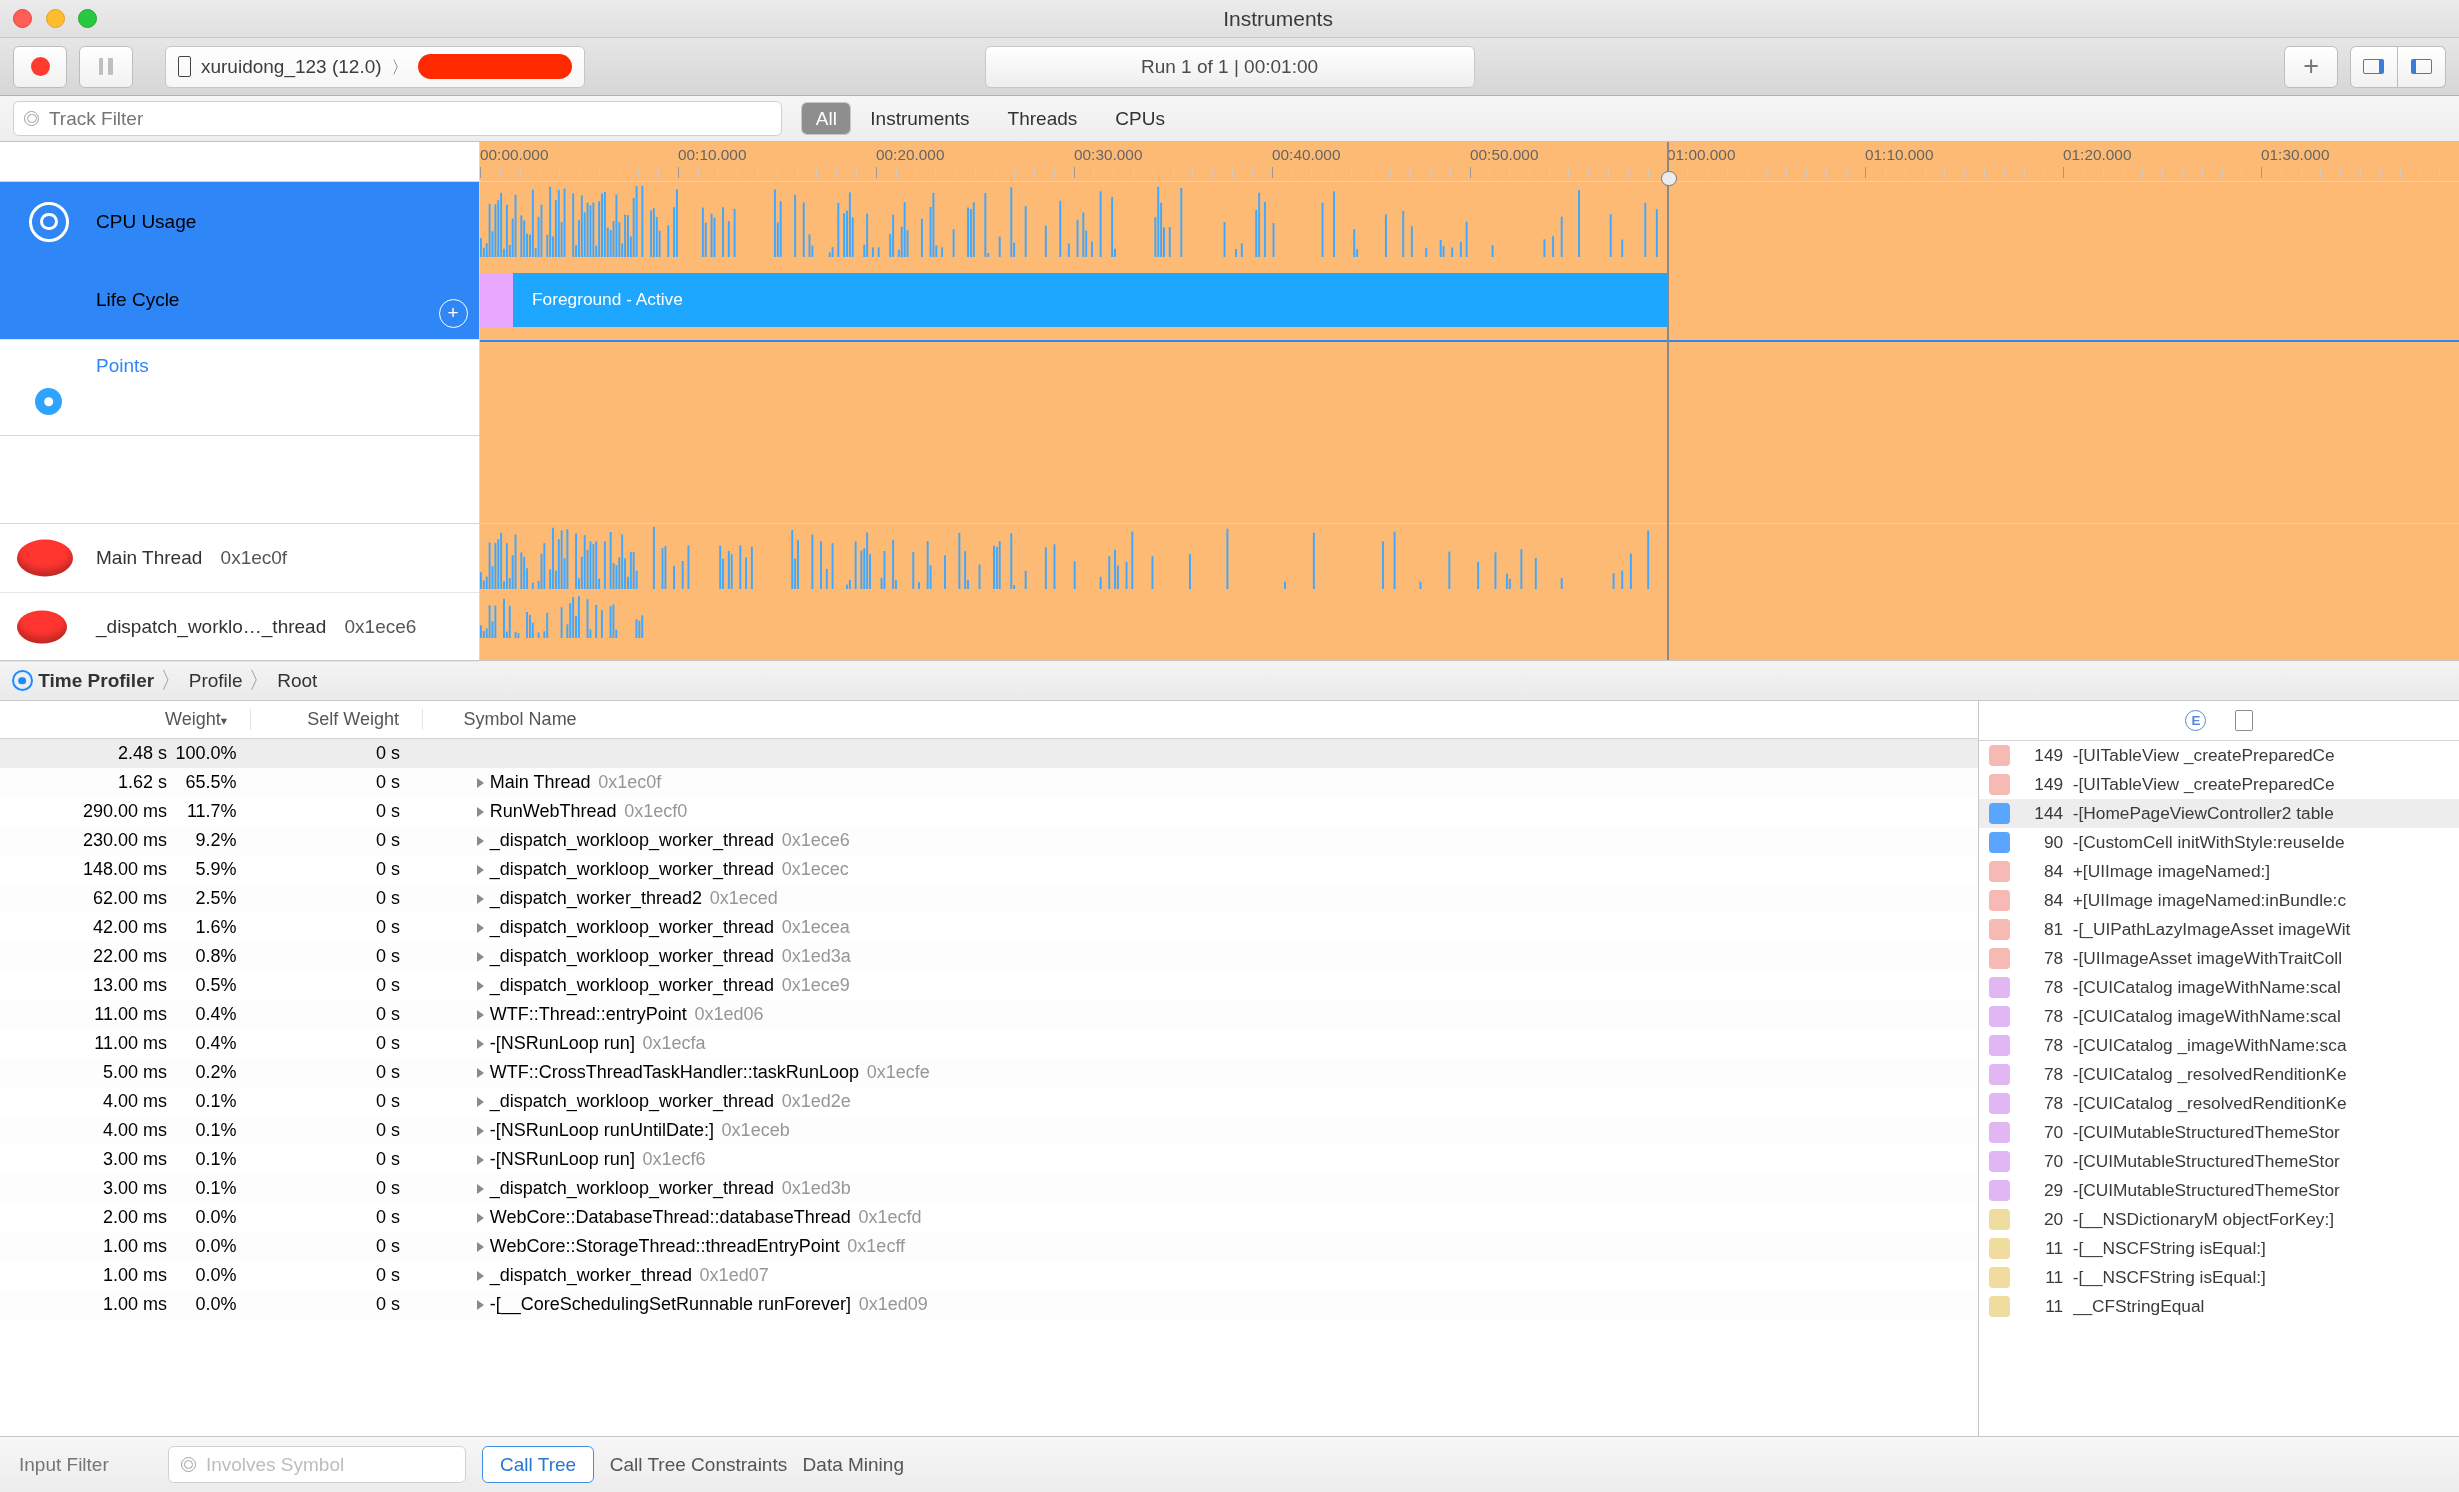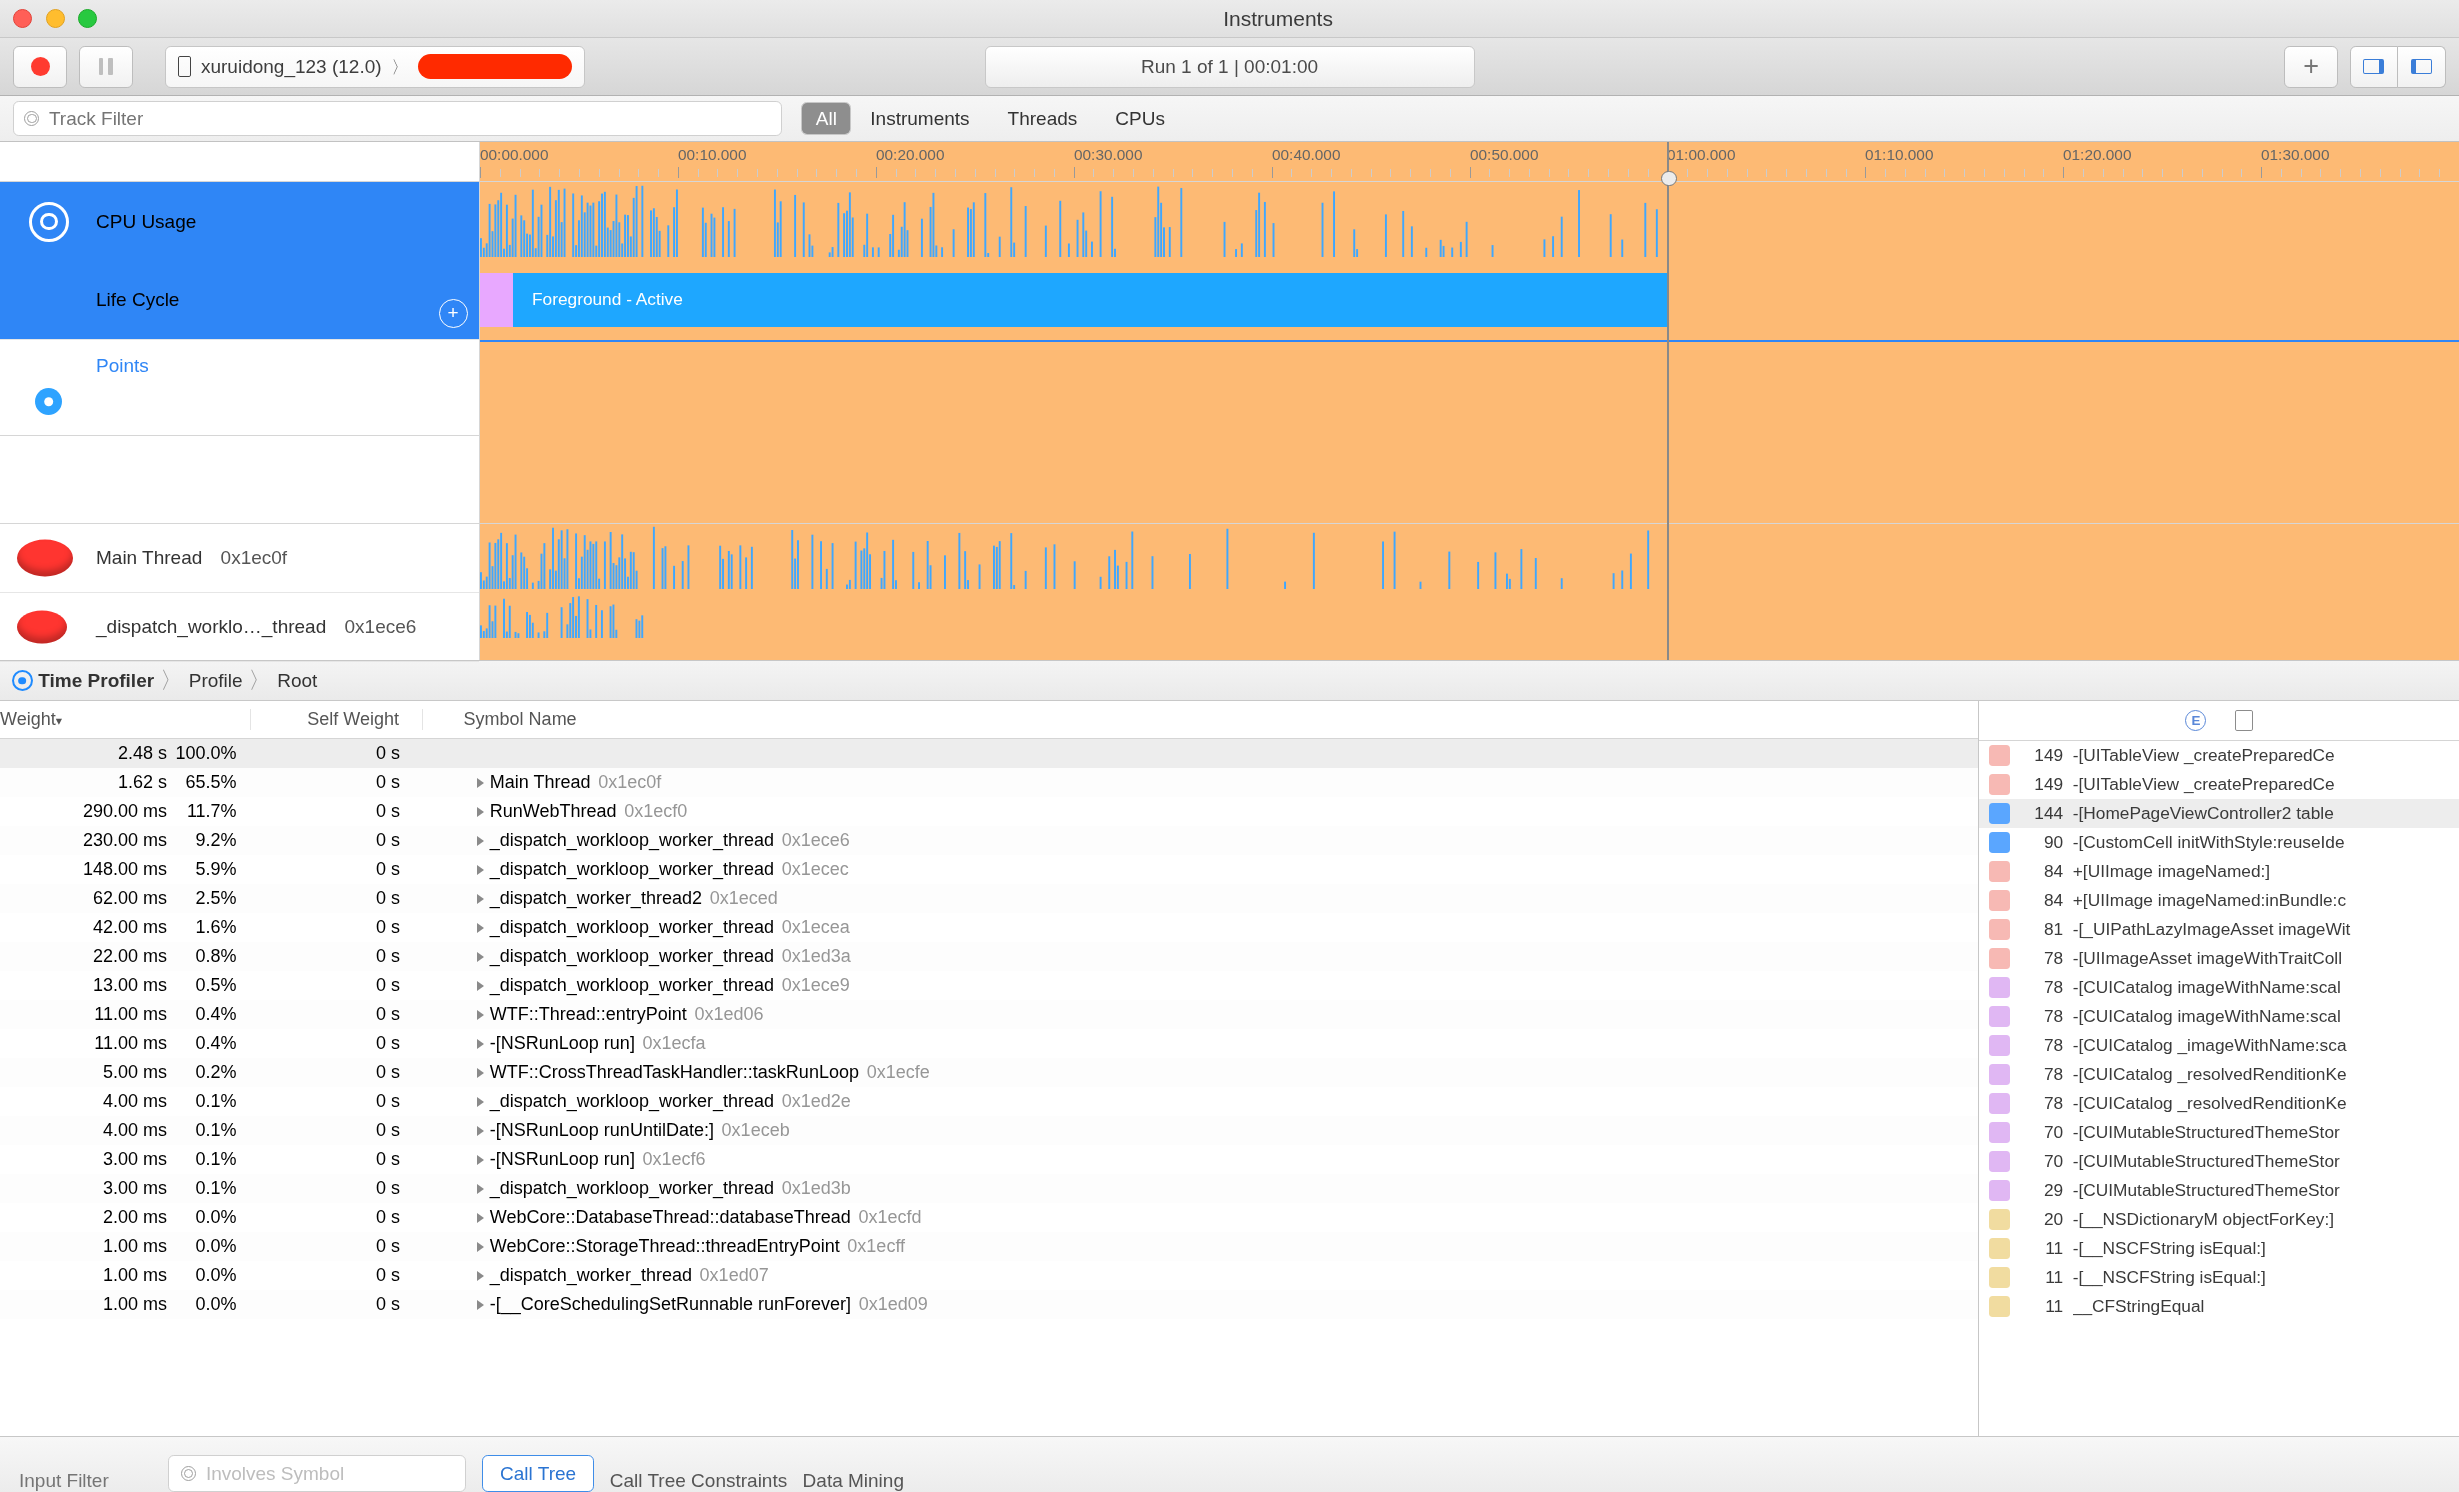--- a/index.html
+++ b/index.html
@@ -93,21 +93,21 @@
 
 .pathbar { height:40px; background:linear-gradient(#f4f4f4,#eaeaea); border-bottom:1px solid #c8c8c8; display:flex; align-items:center; padding:0 11.5px; gap:5.8px; font-size:19px; color:#333; }
 .pathbar .target-ico { width:21px; height:21px; border:2.9px solid #1f8bff; border-radius:50%; position:relative; }
 .pathbar .target-ico::after { content:''; position:absolute; left:50%; top:50%; transform:translate(-50%,-50%); width:7.7px; height:7.7px; border-radius:50%; background:#1f8bff; }
 .pathbar .sep { color:#9e9e9e; font-size:23px; }
 
 
 .detail-split { display:flex; height: calc(1493px - 38px - 58px - 46px - 519px - 40px - 56px); }
 .call-col { flex:1; display:flex; flex-direction:column; border-right:1px solid #c7c7c7; }
 .ct-header { height:38px; border-bottom:1px solid #d5d5d5; display:flex; align-items:center; font-size:18px; color:#555; }
-.ct-h-weight { width:250px; text-align:left; padding-right:23px; }
+.ct-h-weight { width:250px; text-align:right; padding-right:23px; }
 .ct-h-self { width:173px; text-align:right; padding-right:23px; border-left:1px solid #e4e4e4; border-right:1px solid #e4e4e4; }
 .ct-h-gutter { width:31px; }
 .ct-h-sym { padding-left:9.6px; }
 .ct-body { flex:1; overflow:hidden; }
 .ct-row { display:flex; align-items:center; height:29px; font-size:18px; }
 .ct-row.sel { background:#ededed; }
 .ct-row:nth-child(even):not(.sel) { background:#fdfdfd; }
 .ct-w { width:167px; text-align:right; }
 .ct-p { width:83px; text-align:right; padding-right:13.4px; }
 .ct-s { width:173px; text-align:right; padding-right:23px; }
@@ -128,21 +128,21 @@
 .hv-row.sel { background:#ededed; }
 .hv-ico { width:21px; height:21px; border-radius:3.8px; flex:none; display:flex; align-items:center; justify-content:center; }
 .ic-red { background:#f7b9b4; }
 .ic-blue { background:#5aa6ff; }
 .ic-pur { background:#e0b7f3; }
 .ic-yel { background:#f1dca0; }
 .hv-ct { width:44px; text-align:right; flex:none; }
 .hv-nm { white-space:nowrap; overflow:hidden; text-overflow:clip; flex:1; }
 
 
-.bottombar { position:absolute; left:0; right:0; bottom:0; height:56px; border-top:1px solid #c7c7c7; background:linear-gradient(#f7f7f7,#ececec); display:flex; align-items:flex-end; padding:0 19px; gap:15.4px; font-size:19px; color:#444; }
+.bottombar { position:absolute; left:0; right:0; bottom:0; height:56px; border-top:1px solid #c7c7c7; background:linear-gradient(#f7f7f7,#ececec); display:flex; align-items:center; padding:8px 19px; gap:15.4px; font-size:19px; color:#444; }
 .bb-input { border:none; background:transparent; font-size:19px; width:134px; }
 .bb-box { height:37px; border:1px solid #d0d0d0; border-radius:5.8px; background:#fff; display:flex; align-items:center; padding:0 11.5px; gap:9.6px; width:298px; }
 .bb-chip { height:37px; border:1.4px solid #3f8de8; color:#2a74d2; border-radius:5.8px; background:#fff; display:inline-flex; align-items:center; padding:0 17.3px; }
 .bb-lbl { color:#555; }
 
 </style>
 </head>
 <body>
 
 <div class="titlebar">

